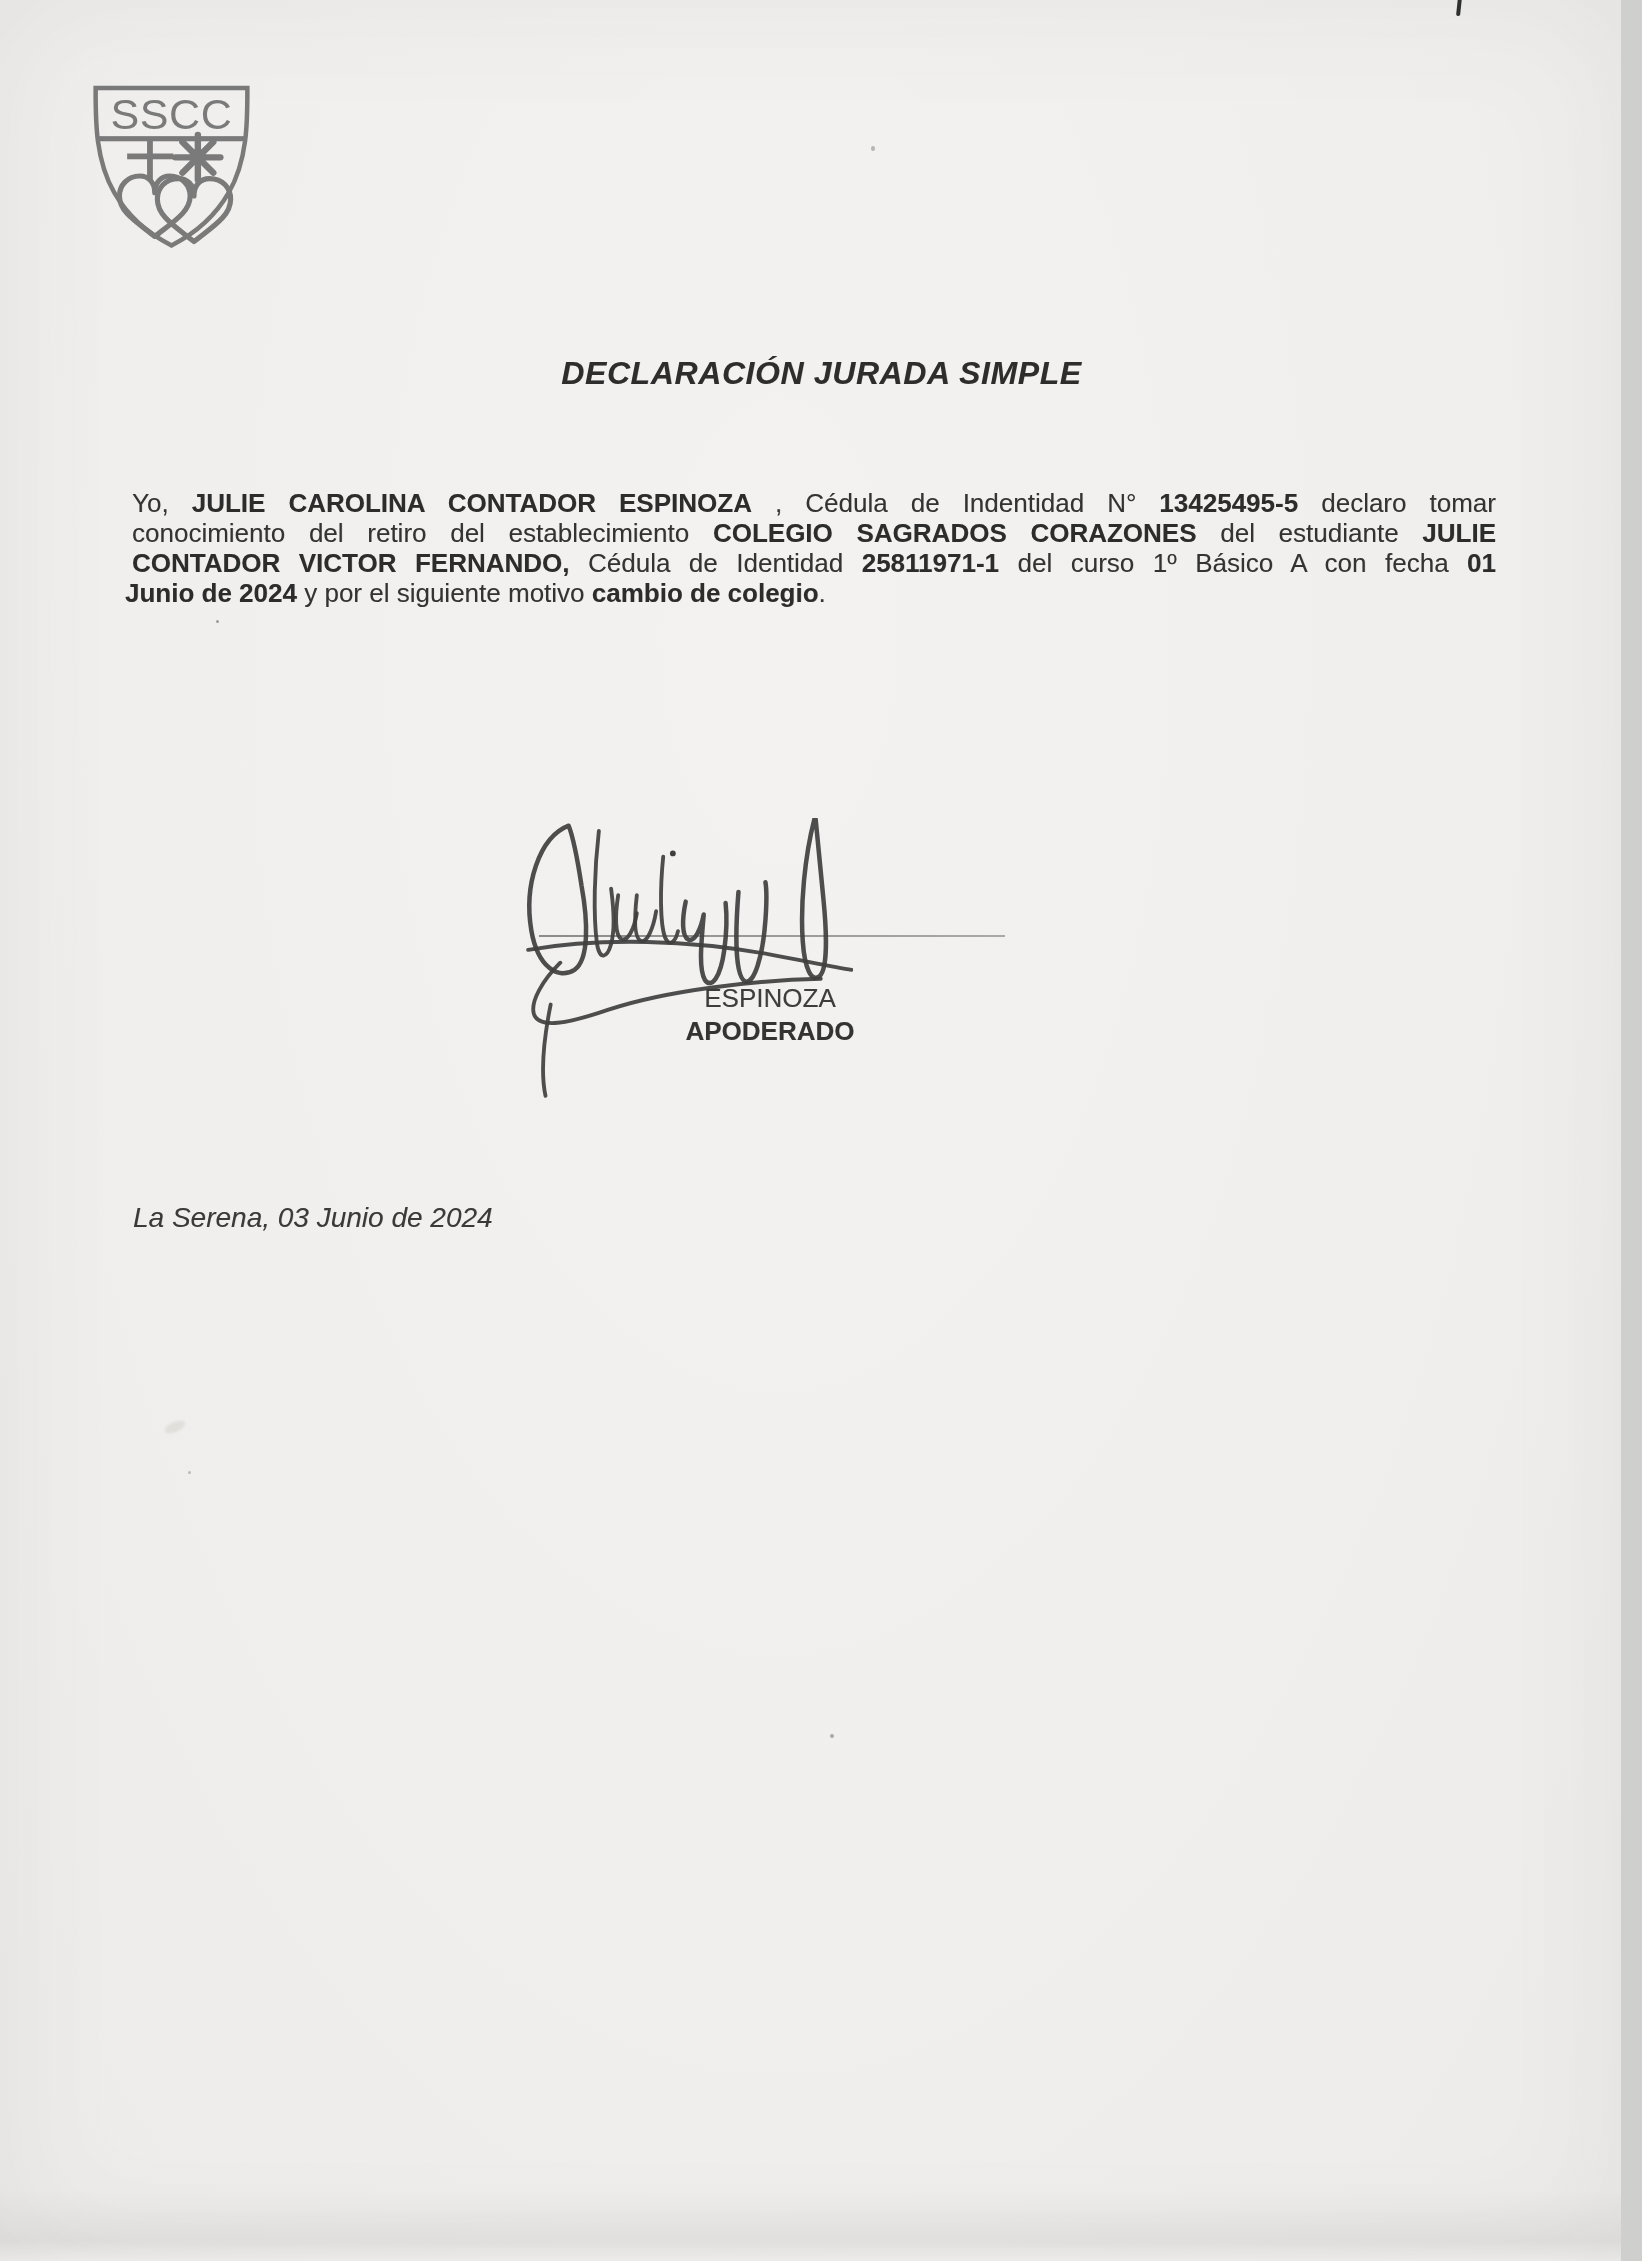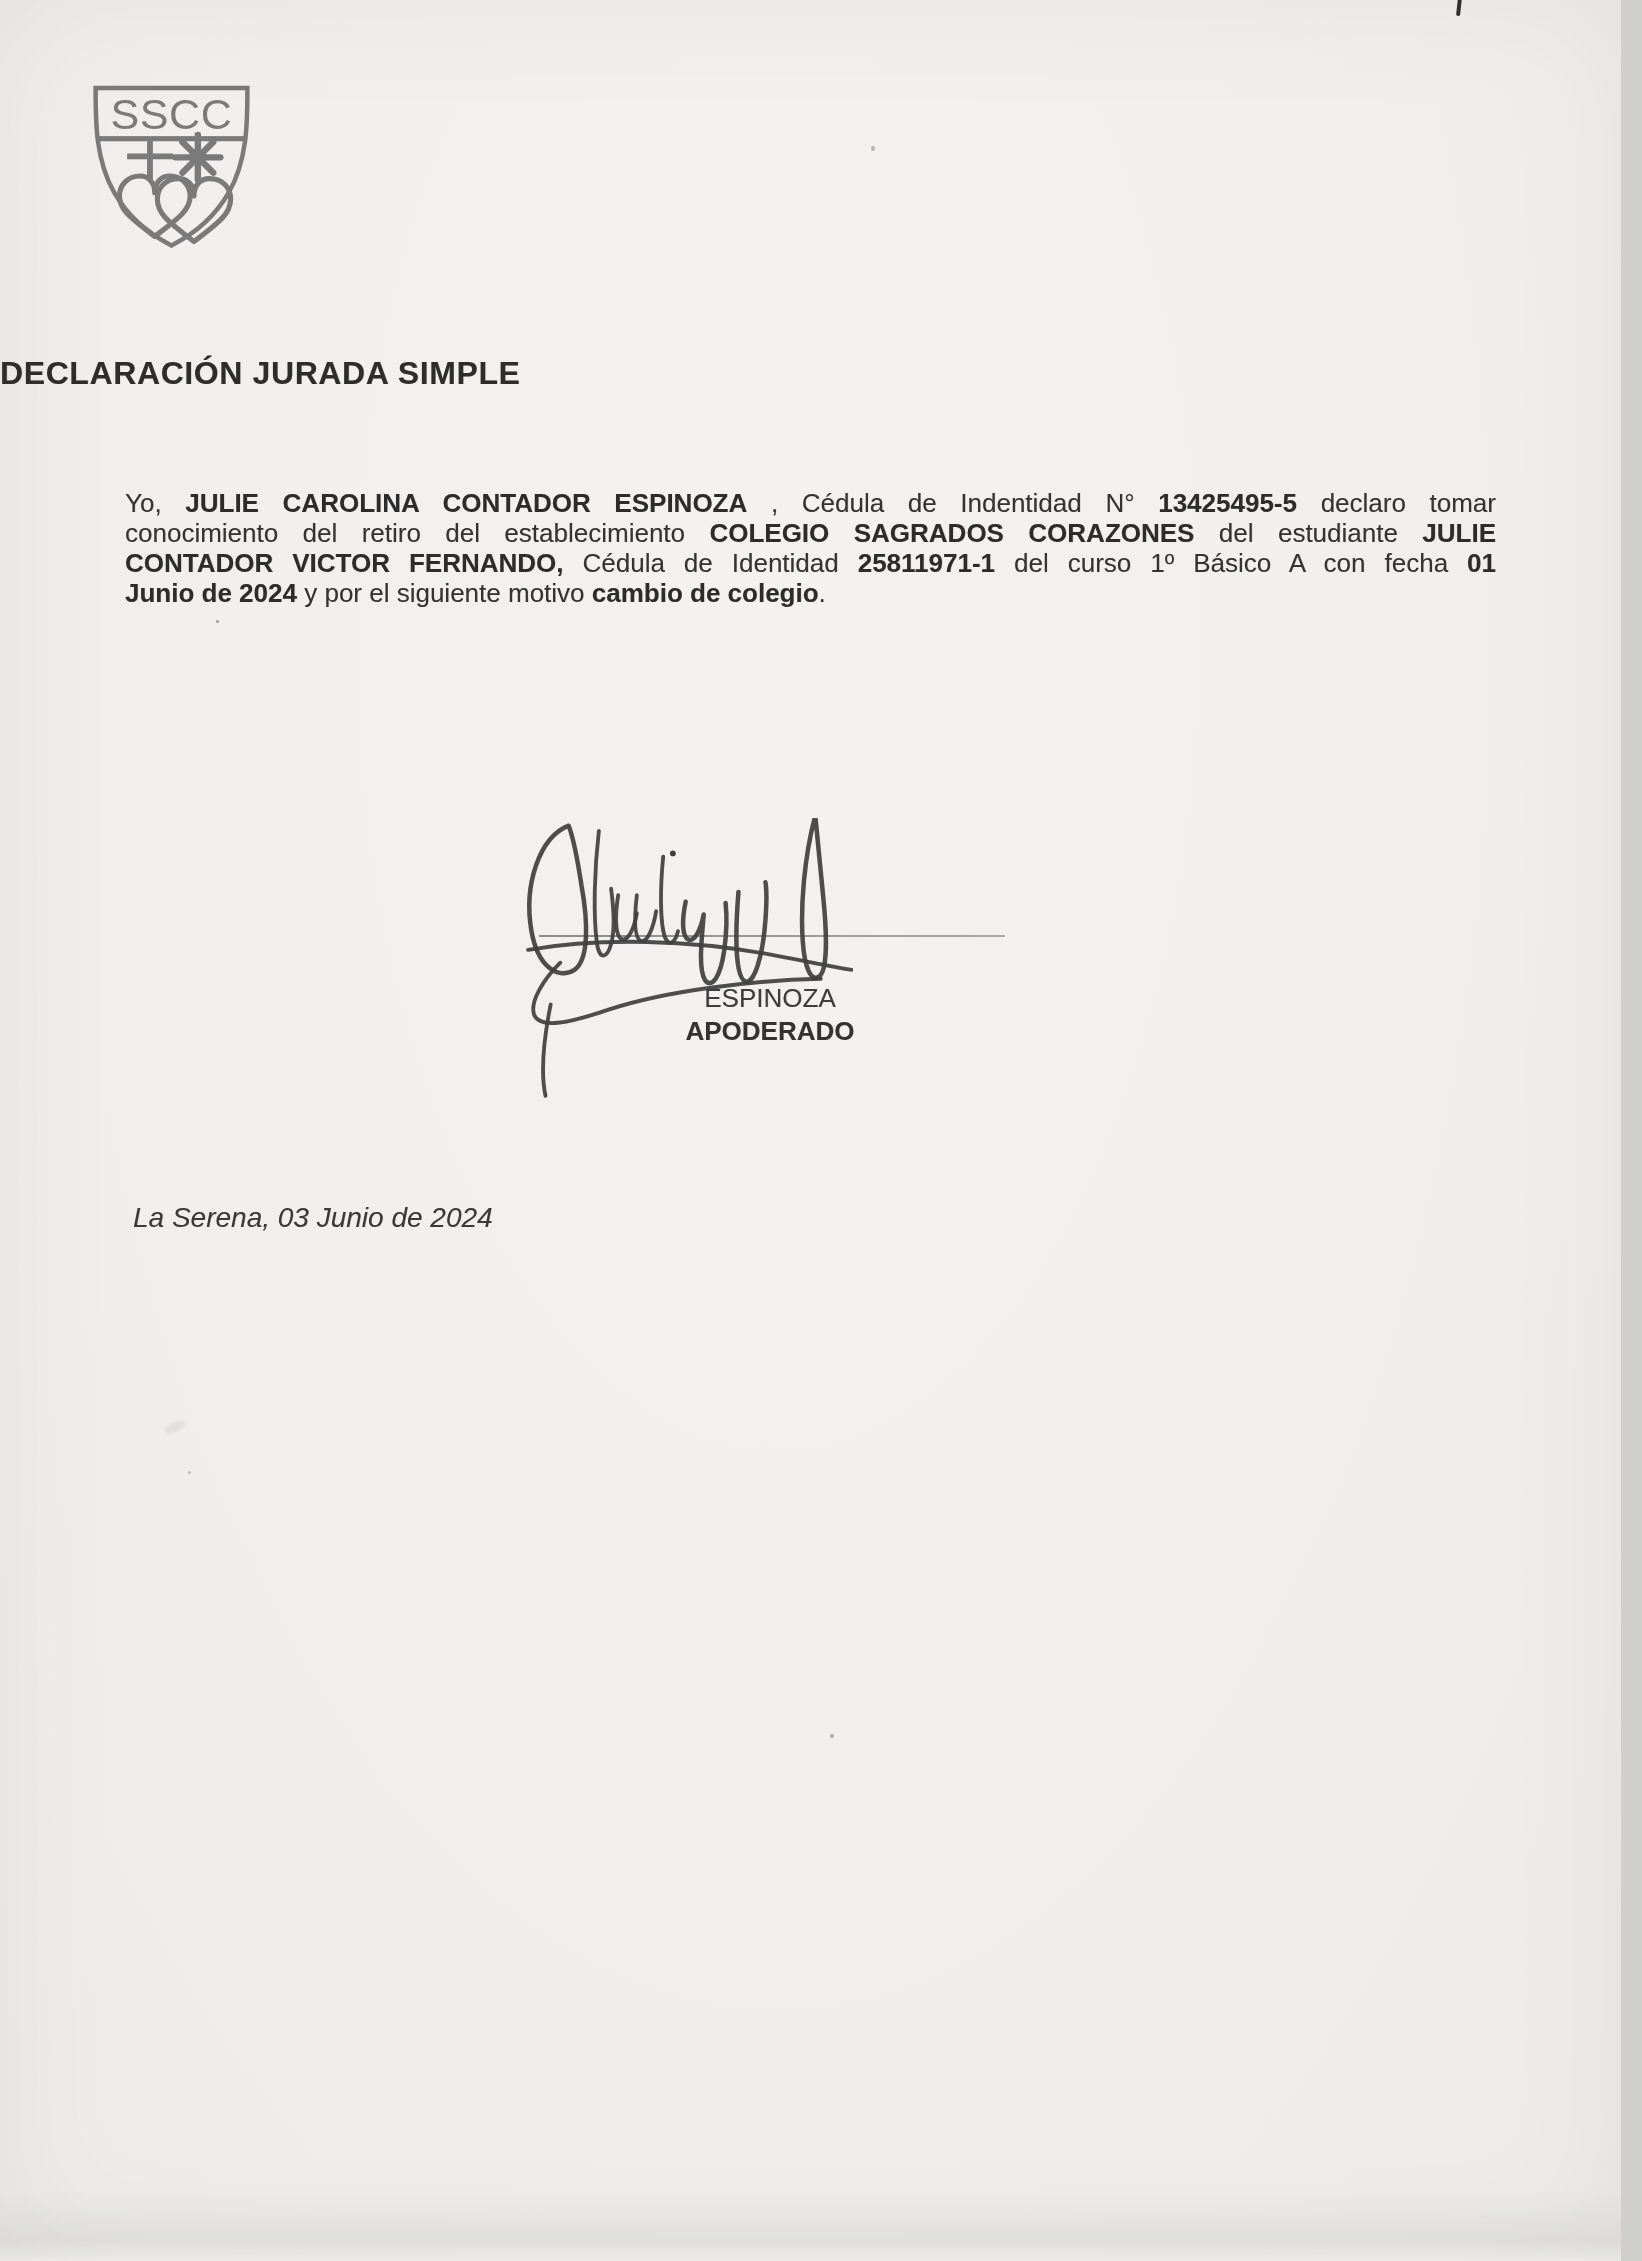--- a/index.html
+++ b/index.html
@@ -35,31 +35,31 @@
 
   
   .org-block{position:absolute;left:271px;top:123px;}
   .org-name{font-size:28px;line-height:29px;color:#3b3b3b;}
   .school-name{font-size:28px;font-weight:bold;line-height:27px;margin-top:5.2px;color:#333;}
   .school-code{font-size:28px;font-weight:bold;line-height:27px;margin-top:5.2px;color:#333;}
 
   
   .doc-title{
     position:absolute;left:0;top:354px;width:1643px;
-    text-align:left;font-weight:bold;font-size:32px;line-height:39px;
-    letter-spacing:0.6px;color:#2d2d2d;
+    text-align:center;font-weight:bold;font-size:32px;line-height:39px;
+    letter-spacing:0.6px;color:#2d2d2d;font-style:italic;
   }
 
   
   .declaration{
     position:absolute;left:125px;top:488px;width:1371px;
     font-size:26px;line-height:30px;color:#333;
   }
   .decl-line{min-height:30px;}
-  .decl-just{text-align:justify;text-align-last:justify;}
+  .decl-just{text-align:justify;text-align-last:justify;margin-left:7px;}
   .declaration .b{font-weight:bold;color:#2c2c2c;}
 
   
   .soft{text-shadow:0.4px 0.4px 0.5px rgba(70,70,70,.28);}
 
   
   .sig-line{
     position:absolute;left:539px;top:935px;width:466px;height:1.9px;
     background:linear-gradient(to right,#8b8b8b 0%,#9d9d9d 60%,#a9a9a9 100%);
   }

